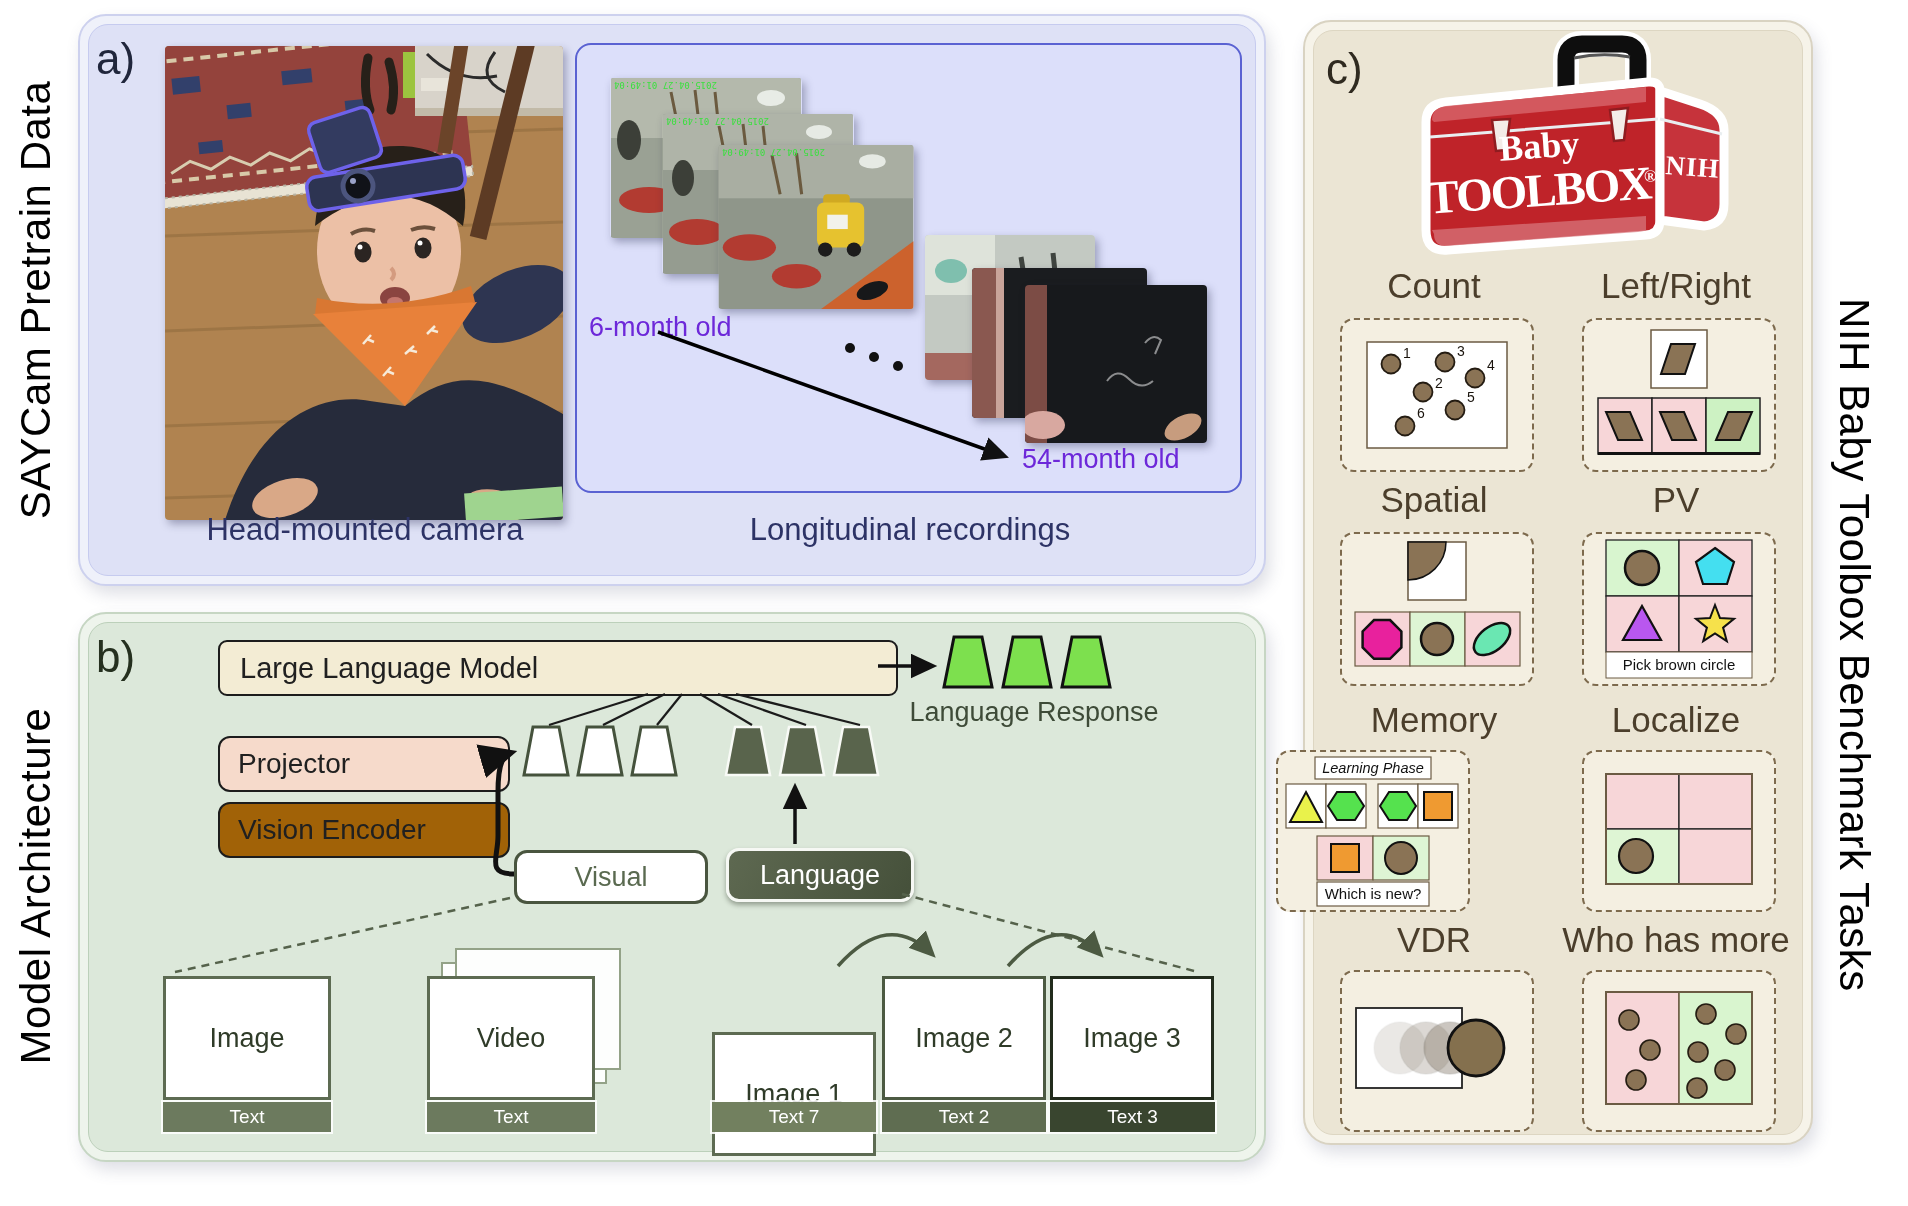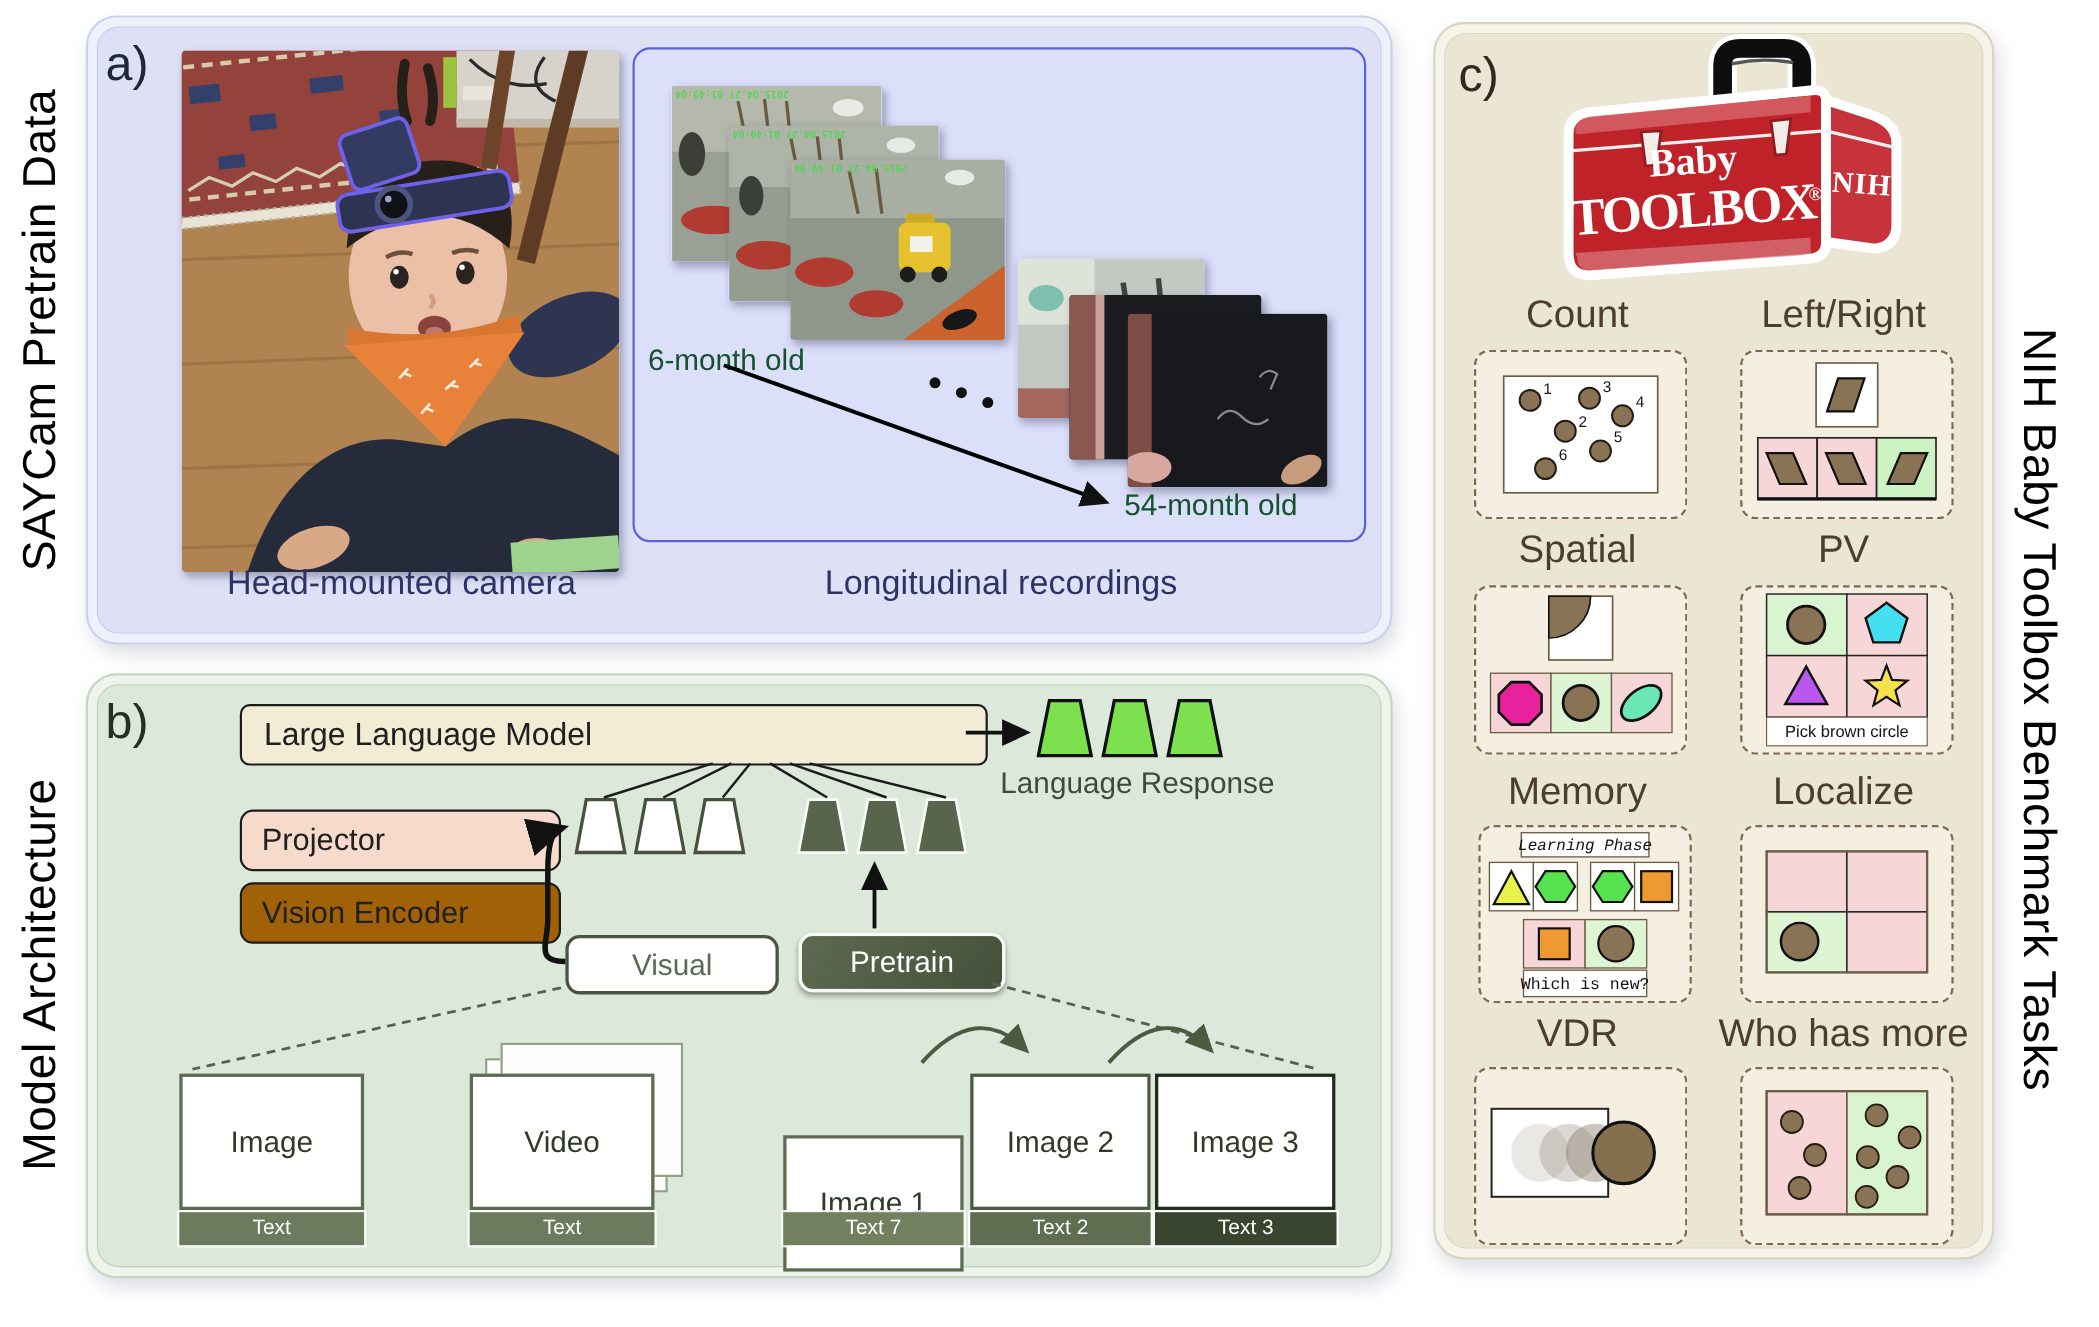--- a/index.html
+++ b/index.html
@@ -12,21 +12,21 @@
   .panel{position:absolute;border-radius:28px;box-shadow:4px 8px 16px rgba(70,75,110,.18);}
   .panel .inner{position:absolute;inset:8px;border-radius:20px;}
   .pa{background:#eff1fa;border:2px solid #cdd1ee;}
   .pa .inner{background:#dee1f6;border:1px solid #c6cbef;}
   .pb{background:#eef4ec;border:2px solid #c6d6c3;}
   .pb .inner{background:#dce8da;border:1px solid #bcd0ba;}
   .pc{background:#f6f3e9;border:2px solid #d9d3c2;}
   .pc .inner{background:#ebe5d4;border:1px solid #ddd6c2;}
   .plabel{position:absolute;font-size:44px;color:#23283a;}
   .capA{position:absolute;font-size:31px;color:#2d3366;text-align:center;font-weight:500;}
-  .age{position:absolute;font-size:27px;color:#14532d;}
+  .age{position:absolute;font-size:27px;color:#6d28d9;}
   .frame{position:absolute;border-radius:4px;box-shadow:3px 4px 8px rgba(30,32,70,.35);overflow:hidden;}
   .tstamp{position:absolute;left:4px;top:2px;font-family:"DejaVu Sans Mono",monospace;font-size:9px;
           color:#3ae03e;transform:rotate(180deg);transform-origin:center;white-space:nowrap;}
   .llm{position:absolute;background:#f3ecd4;border:2.5px solid #1c1c1c;border-radius:9px;
        display:flex;align-items:center;padding-left:20px;font-size:29px;color:#202020;}
   .archbox{position:absolute;border:2.5px solid #1c1c1c;border-radius:12px;display:flex;
            align-items:center;padding-left:18px;font-size:28px;color:#202020;}
   .pill{position:absolute;border-radius:13px;display:flex;align-items:center;justify-content:center;
         font-size:27px;}
   .inputbox{position:absolute;background:#fff;display:flex;align-items:center;justify-content:center;
@@ -275,21 +275,21 @@
       <span>Vision Encoder</span>
     </div>
 
   <div class="pill" style="left:514px;top:850px;width:188px;height:48px;background:#fff;
        border:3px solid #49553f;color:#5a6a50;">
     <span>Visual</span>
     </div>
   <div class="pill" style="left:726px;top:848px;width:182px;height:48px;color:#fff;
        background:linear-gradient(120deg,#5e6951,#45503a);border:3px solid #f6f8f4;
        box-shadow:0 3px 5px rgba(40,50,35,.4);">
-    <span>Pretrain</span>
+    <span>Language</span>
     </div>
 
   <div class="abs" style="left:441px;top:962px;width:162px;height:118px;background:#fdfefd;border:2px solid #93a287;"></div>
   <div class="abs" style="left:455px;top:948px;width:162px;height:118px;background:#fdfefd;border:2px solid #93a287;"></div>
 
   <div class="inputbox" style="left:163px;top:976px;width:162px;height:118px;border:3px solid #5d6b52;">
       <span>Image</span>
     </div>
   <div class="txtbar" style="left:163px;top:1102px;width:168px;height:30px;background:#6c7a5e;">
       <span>Text</span>
@@ -417,21 +417,21 @@
       <rect x="95" y="62" width="73" height="56" fill="#f7d6d8" stroke="#222" stroke-width="1.3"></rect>
       <circle cx="58" cy="34" r="17" fill="#8a7355" stroke="#111" stroke-width="2.5"></circle>
       <polygon points="131,14 150,28 143,50 119,50 112,28" fill="#44dff0" stroke="#111" stroke-width="2.2"></polygon>
       <polygon points="58,72 77,106 39,106" fill="#b957ef" stroke="#111" stroke-width="2.2"></polygon>
       <path d="M131,71 L136,84.1 L150,84.8 L139.1,93.6 L142.8,107.2 L131,99.5 L119.2,107.2 L122.9,93.6 L112,84.8 L126,84.1 Z" fill="#f6e14b" stroke="#111" stroke-width="2"></path>
       <rect x="22" y="118" width="146" height="26" fill="#fff" stroke="#6b5b43" stroke-width="1"></rect>
       <text x="95" y="136" font-size="15" text-anchor="middle" fill="#111">Pick brown circle</text>
     </svg>
   </div>
 
-  <div class="card" style="left:1344px;top:750px;width:190px;height:158px;font-family:Liberation Mono, monospace;">
+  <div class="card" style="left:1276px;top:750px;width:190px;height:158px;">
     <svg width="190" height="158" viewBox="0 0 190 158">
       <rect x="37" y="5" width="116" height="22" fill="#fff" stroke="#6b5b43" stroke-width="1.2"></rect>
       <text x="95" y="21" font-size="14.5" font-style="italic" text-anchor="middle" fill="#111">Learning Phase</text>
       <g fill="#fff" stroke="#6b5b43" stroke-width="1.2">
         <rect x="8" y="32" width="40" height="44"></rect>
           <rect x="48" y="32" width="40" height="44"></rect>
         <rect x="100" y="32" width="40" height="44"></rect>
           <rect x="140" y="32" width="40" height="44"></rect>
       </g>
       <polygon points="28,40 44,70 12,70" fill="#e9f24b" stroke="#111" stroke-width="2"></polygon>

